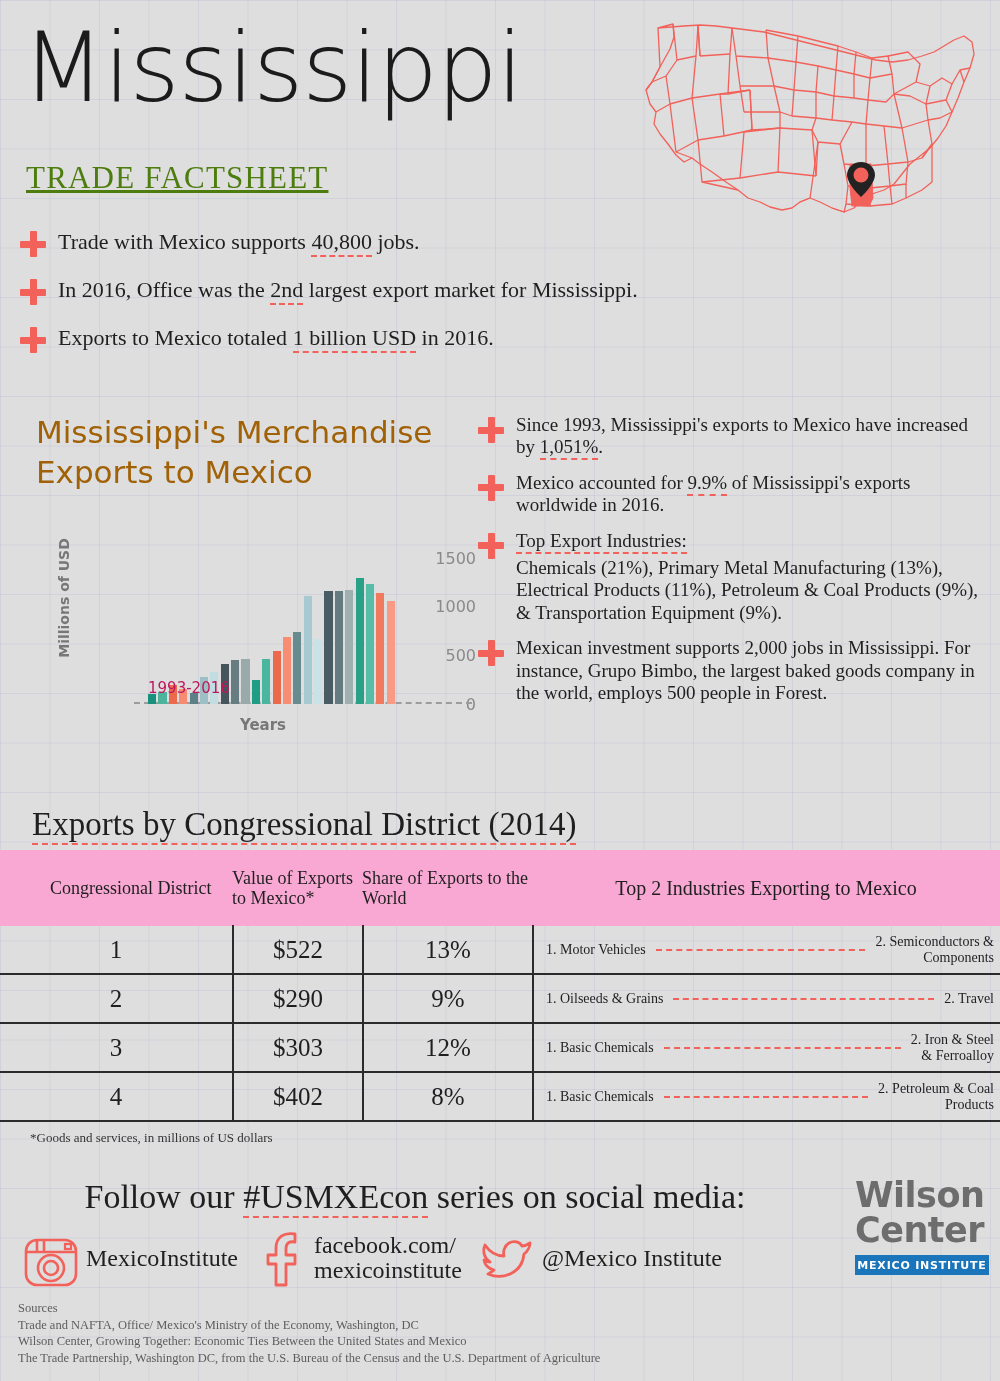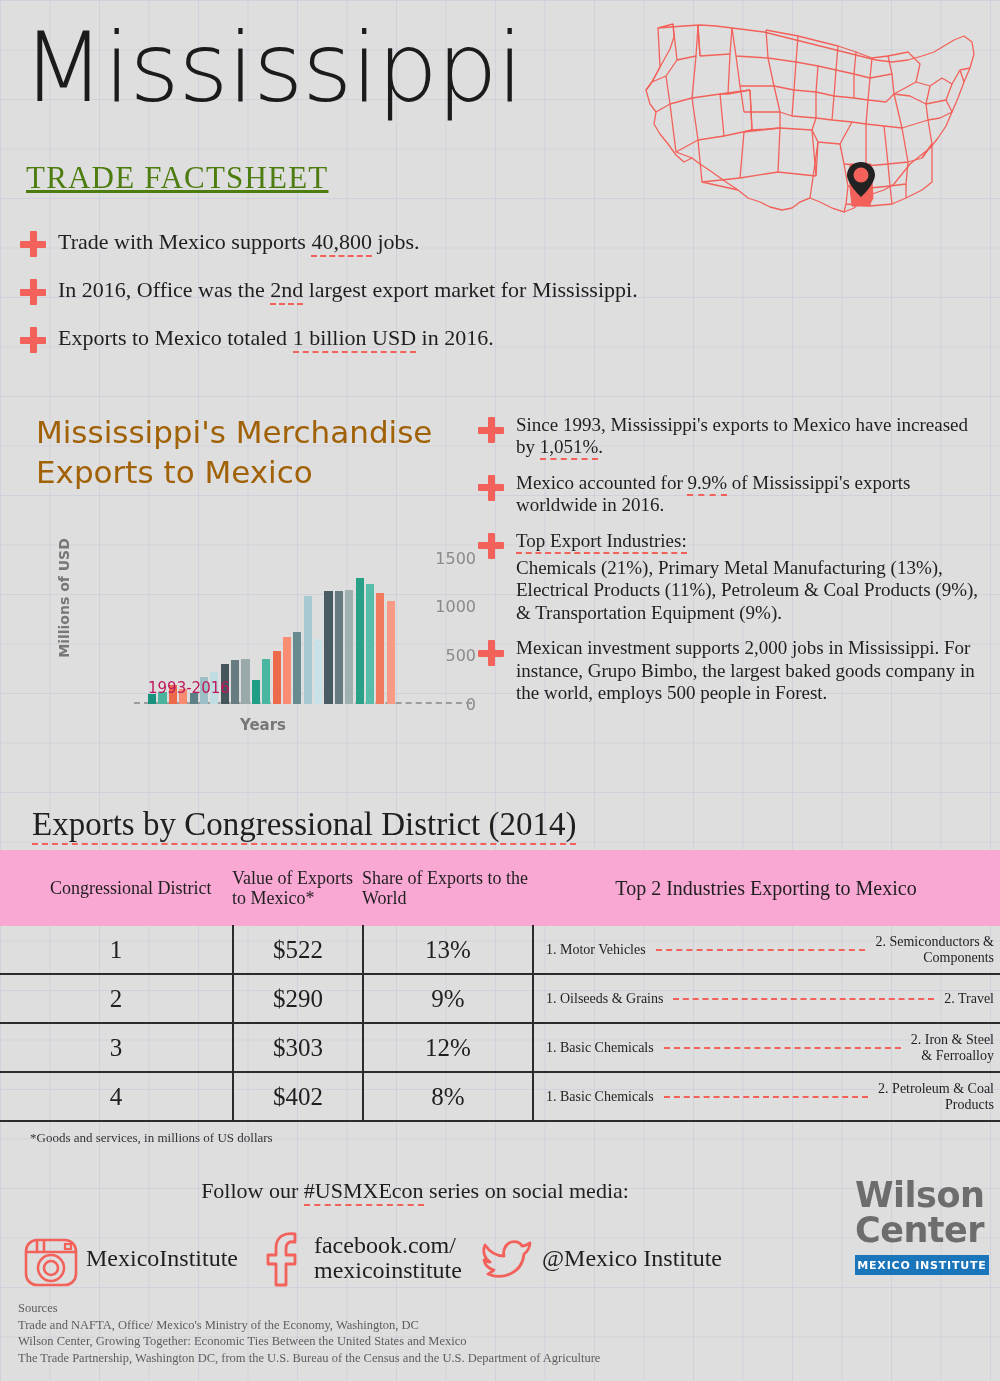--- a/index.html
+++ b/index.html
@@ -142,21 +142,21 @@
   .ind-r { text-align: right; flex: 0 0 auto; }
   .connector { flex: 1 1 auto; border-top: 2px dashed #f2615a; height: 0; margin: 0 4px; }
   .tnote {
     position: absolute; left: 30px; top: 1130px;
     font-family: "Liberation Serif", serif; font-size: 13px; color: #333;
   }
 
   
   .follow {
     position: absolute; left: 0; top: 1178px; width: 830px; text-align: center;
-    font-family: "Liberation Serif", serif; font-size: 22px; color: #1f1f1f;
+    font-family: "Liberation Serif", serif; font-size: 34px; color: #1f1f1f;
   }
   .social { position: absolute; left: 22px; top: 1228px; width: 830px; display: flex; align-items: flex-end; }
   .soc-item { display: flex; align-items: center; }
   .soc-label {
     font-family: "Liberation Serif", serif; font-size: 24px; color: #1f1f1f;
     line-height: 1.05; white-space: pre-line; margin-left: 6px;
   }
   .wilson { position: absolute; left: 855px; top: 1178px; width: 140px; }
   .wilson-l1, .wilson-l2 {
     font-family: "DejaVu Sans", sans-serif; font-weight: bold; font-size: 35px;

